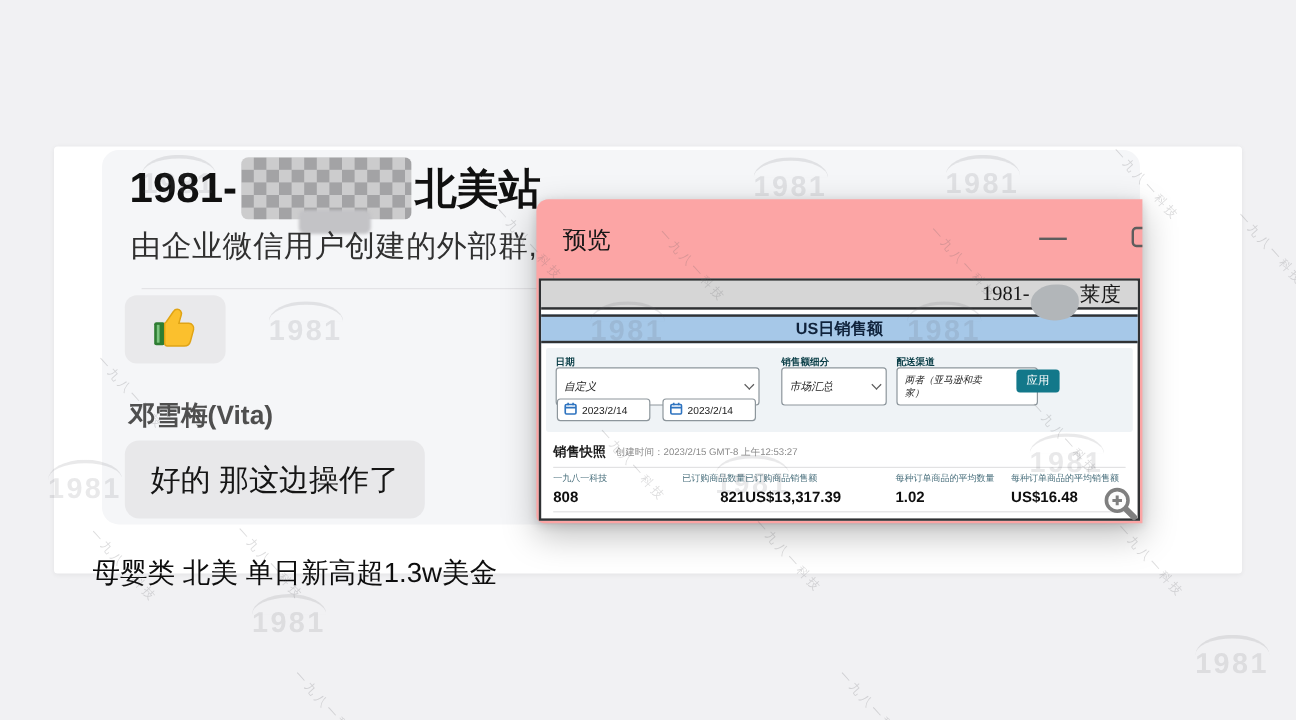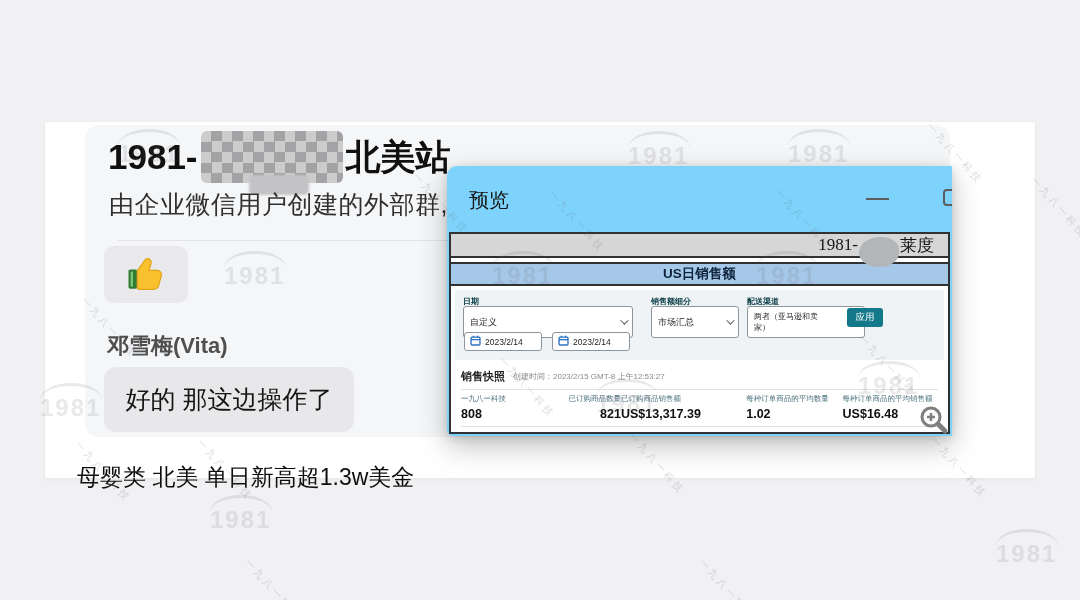--- a/index.html
+++ b/index.html
@@ -22,40 +22,40 @@
   .chat-subtitle { position:absolute; left:109px; top:188px; font-size:25px; color:#303030; white-space:nowrap; letter-spacing:.5px; }
   .chat-divider { position:absolute; left:118px; top:240px; width:330px; height:1px; background:#e3e3e6; }
 
   .sticker-bubble { position:absolute; left:104px; top:246px; width:84px; height:57px; background:#e9e9eb; border-radius:10px; display:flex; align-items:center; justify-content:center; }
   .sender-name { position:absolute; left:107px; top:331px; font-size:22px; color:#4f4f4f;font-weight:bold; }
   .msg-bubble { position:absolute; left:104px; top:367px; width:250px; height:65px; background:#e8e8ea; border-radius:12px; display:flex; align-items:center; justify-content:center; font-size:25px; color:#151515; white-space:nowrap; }
 
   .caption { position:absolute; left:77px; top:462px; font-size:23px; color:#0e0e0e; white-space:nowrap; }
 
   
-  .preview { position:absolute; left:447px; top:166px; width:505px; height:270px; background:#7dd3fc;
+  .preview { position:absolute; left:447px; top:166px; width:505px; height:270px; background:#fca5a5;
              border-radius:10px 0 0 6px; overflow:hidden; z-index:5;
              box-shadow:0 10px 28px rgba(0,0,0,.25), 0 2px 8px rgba(0,0,0,.12); }
   .pv-title { position:absolute; left:22px; top:21px; font-size:20px; color:#161616; }
   .pv-min { position:absolute; left:419px; top:32px; width:23px; height:0; border-top:2px solid #5d5d5d; cursor:pointer; }
   .pv-max { position:absolute; left:496px; top:23px; width:17px; height:17px; border:2px solid #5d5d5d; border-radius:4px; }
 
   .pv-table { position:absolute; left:2px; top:66px; width:501px; height:202px; border:2px solid #2f3133; background:#fff; }
   .strip-gray { position:relative; height:24px; background:#d6d6d6; border-bottom:2px solid #2f3133;
                 display:flex; align-items:center; justify-content:flex-end; padding-right:14px;
                 font-family:"Liberation Serif", serif; font-size:17px; color:#161616; z-index:2; }
   .redact-blob { display:inline-block; width:40px; height:30px; margin:0 1px; background:#b2b6b9; border-radius:55% 45% 50% 50%; transform:translateY(7px); }
   .strip-gap { height:4px; background:#fff; }
   .strip-blue { height:24px; background:#a6c8e8; border-top:2px solid #2f3133; border-bottom:2px solid #2f3133;
                 text-align:center; font-size:13.5px; font-weight:700; color:#10233c; line-height:19px; }
 
   .form-block { position:relative; margin:4px; height:70px; background:#eff3f6; border-radius:2px; }
   .f-label { position:absolute; font-size:8px; font-weight:700; color:#093d46; }
   .dd { position:absolute; height:32px; background:#fff; border:1px solid #8d969c; border-radius:3px;
-        display:flex; align-items:center; justify-content:space-between; padding:0 6px; font-size:9px; color:#1c1c1c; cursor:pointer; }
+        display:flex; align-items:center; justify-content:space-between; padding:0 6px; font-size:9px; color:#1c1c1c; cursor:pointer;font-style:italic; }
   .chev { width:6px; height:6px; border-right:1.5px solid #5a5a5a; border-bottom:1.5px solid #5a5a5a; transform:rotate(45deg) translateY(-2px); flex:none; margin-left:4px; }
   .date-input { position:absolute; height:19px; width:78px; background:#fff; border:1px solid #8d969c; border-radius:3px;
                 display:flex; align-items:center; gap:4px; padding:0 5px; font-size:8.5px; color:#1c1c1c; cursor:text; }
   .apply-btn { position:absolute; left:392px; top:18px; width:36px; height:19px; background:#13788a; color:#fff; border:none; border-radius:3px; font-size:9.5px; cursor:pointer; font-family:inherit; }
 
   .snapshot { padding:5px 10px 0 10px; }
   .snap-head { display:flex; align-items:center; gap:8px; }
   .snap-title { font-size:11px; font-weight:700; color:#1d1d1d; }
   .snap-created { font-size:8px; color:#8a8a8a; }
   .snap-div { height:1px; background:#e2e2e3; margin-top:5px; }

